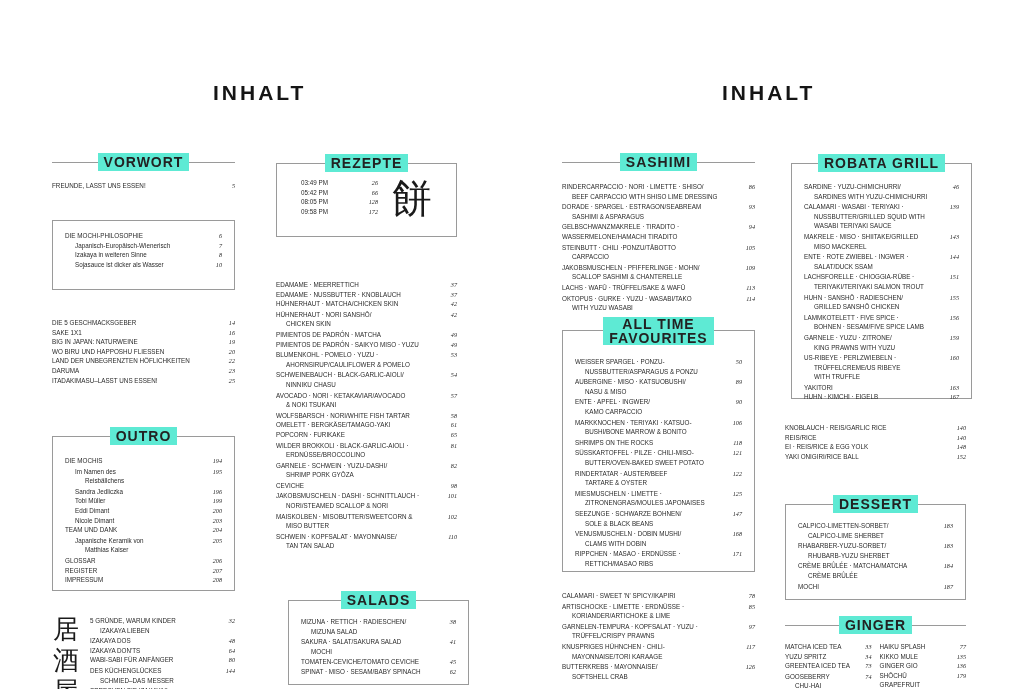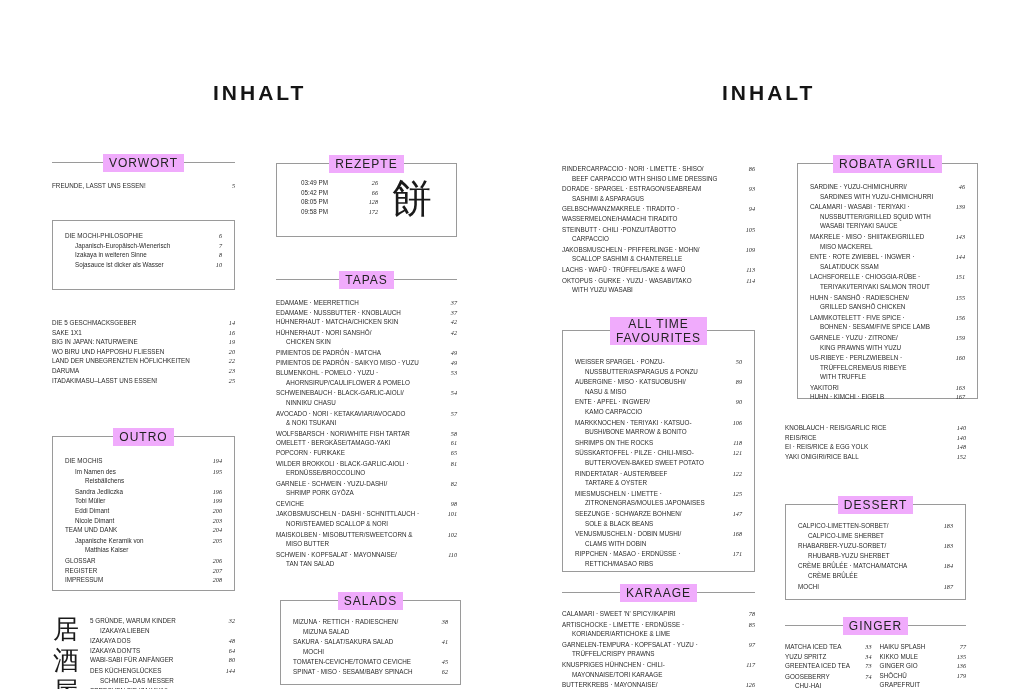--- a/index.html
+++ b/index.html
@@ -6,21 +6,21 @@
   html, body { width: 1020px; height: 689px; background: #ffffff; overflow: hidden; }
   body { font-family: "Liberation Sans", sans-serif; color: #1a1a1a; position: relative; }
   .page { position: absolute; top: 0; height: 563px; margin-top: 44px; }
   .page-left { left: 0; width: 510px; }
   .page-right { left: 510px; width: 510px; }
   .page-title { position: absolute; top: 37px; font-size: 21px; letter-spacing: 3px; font-weight: bold; color: #151515; }
   .page-num { position: absolute; top: 664px; font-size: 7px; color: #333; }
   .sec { position: absolute; }
   .sec-head { position: relative; height: 18px; text-align: center; }
   .sec-head .line { position: absolute; left: 0; right: 0; top: 9px; border-top: 1px solid #9a9a9a; }
-  .sec-head .ttl { position: relative; background: #f0abfc; padding: 0 6px; font-size: 12px; letter-spacing: 1px; color: #222; display: inline-block; line-height: 18px; }
+  .sec-head .ttl { position: relative; background: #5eead4; padding: 0 6px; font-size: 14px; letter-spacing: 1px; color: #222; display: inline-block; line-height: 18px; font-weight: bold; }
   .boxed { border: 1px solid #9a9a9a; }
   .boxed .sec-head { margin-top: -10px; }
   .rows { font-size: 6.3px; line-height: 9.6px; color: #2a2a2a; }
   .row { display: flex; justify-content: space-between; align-items: flex-start; }
   .row .lbl { flex: 1; padding-right: 6px; }
   .row .pg { font-family: "Liberation Serif", serif; font-style: italic; font-size: 6.2px; width: 14px; text-align: right; }
   .row .cont { display: block; padding-left: 10px; }
   .row.sub .lbl { padding-left: 10px; }
   .row.gap { margin-top: 1px; }
   .kanji-big { font-size: 40px; line-height: 40px; font-family: "DejaVu Sans", sans-serif; color: #1a1a1a; }
@@ -201,21 +201,20 @@
           <div class="row">
             <div class="lbl"><span>09:58 PM</span></div>
             <div class="pg">172</div>
           </div>
         </div>
       <div class="kanji-big" style="margin-left:14px;">餅</div>
     </div>
   </div>
 
   <div class="sec" style="left:276px; top:226px; width:181px;">
-    <div class="sec-head"><span class="line"></span><span class="ttl">TAPAS</span></div>
     <div class="rows" style="margin-top:10px;">
         <div class="row">
           <div class="lbl"><span>EDAMAME · MEERRETTICH</span></div>
           <div class="pg">37</div>
         </div>
         <div class="row">
           <div class="lbl"><span>EDAMAME · NUSSBUTTER · KNOBLAUCH</span></div>
           <div class="pg">37</div>
         </div>
         <div class="row">
@@ -278,21 +277,21 @@
           <div class="lbl"><span>MAISKOLBEN · MISOBUTTER/SWEETCORN &amp;</span><span class="cont">MISO BUTTER</span></div>
           <div class="pg">102</div>
         </div>
         <div class="row gap">
           <div class="lbl"><span>SCHWEIN · KOPFSALAT · MAYONNAISE/</span><span class="cont">TAN TAN SALAD</span></div>
           <div class="pg">110</div>
         </div>
       </div>
   </div>
 
-  <div class="sec boxed" style="left:280px; top:556px; width:181px; height:85px; padding:0 12px;">
+  <div class="sec boxed" style="left:288px; top:556px; width:181px; height:85px; padding:0 12px;">
     <div class="sec-head"><span class="ttl">SALADS</span></div>
     <div class="rows" style="margin-top:8px;">
         <div class="row">
           <div class="lbl"><span>MIZUNA · RETTICH · RADIESCHEN/</span><span class="cont">MIZUNA SALAD</span></div>
           <div class="pg">38</div>
         </div>
         <div class="row gap">
           <div class="lbl"><span>SAKURA · SALAT/SAKURA SALAD</span><span class="cont">MOCHI</span></div>
           <div class="pg">41</div>
         </div>
@@ -307,20 +306,21 @@
       </div>
   </div>
 
   <div class="page-num" style="left:253px;">2</div>
 </div>
 
 <div class="page page-right">
   <div class="page-title" style="left:212px;">INHALT</div>
 
   <div class="sec" style="left:52px; top:109px; width:193px;">
+    <div class="sec-head"><span class="line"></span><span class="ttl">SASHIMI</span></div>
     <div class="rows" style="margin-top:11px;">
         <div class="row">
           <div class="lbl"><span>RINDERCARPACCIO · NORI · LIMETTE · SHISO/</span><span class="cont">BEEF CARPACCIO WITH SHISO LIME DRESSING</span></div>
           <div class="pg">86</div>
         </div>
         <div class="row gap">
           <div class="lbl"><span>DORADE · SPARGEL · ESTRAGON/SEABREAM</span><span class="cont">SASHIMI &amp; ASPARAGUS</span></div>
           <div class="pg">93</div>
         </div>
         <div class="row gap">
@@ -396,21 +396,20 @@
           <div class="pg">168</div>
         </div>
         <div class="row gap">
           <div class="lbl"><span>RIPPCHEN · MASAO · ERDNÜSSE ·</span><span class="cont">RETTICH/MASAO RIBS</span></div>
           <div class="pg">171</div>
         </div>
       </div>
   </div>
 
   <div class="sec" style="left:52px; top:539px; width:193px;">
-    <div class="sec-head"><span class="line"></span><span class="ttl">KARAAGE</span></div>
     <div class="rows" style="margin-top:8px;">
         <div class="row">
           <div class="lbl"><span>CALAMARI · SWEET 'N' SPICY/IKAPIRI</span></div>
           <div class="pg">78</div>
         </div>
         <div class="row gap">
           <div class="lbl"><span>ARTISCHOCKE · LIMETTE · ERDNÜSSE ·</span><span class="cont">KORIANDER/ARTICHOKE &amp; LIME</span></div>
           <div class="pg">85</div>
         </div>
         <div class="row gap">
@@ -421,21 +420,21 @@
           <div class="lbl"><span>KNUSPRIGES HÜHNCHEN · CHILI-</span><span class="cont">MAYONNAISE/TORI KARAAGE</span></div>
           <div class="pg">117</div>
         </div>
         <div class="row gap">
           <div class="lbl"><span>BUTTERKREBS · MAYONNAISE/</span><span class="cont">SOFTSHELL CRAB</span></div>
           <div class="pg">126</div>
         </div>
       </div>
   </div>
 
-  <div class="sec boxed" style="left:287px; top:119px; width:181px; height:236px; padding:0 12px;">
+  <div class="sec boxed" style="left:281px; top:119px; width:181px; height:236px; padding:0 12px;">
     <div class="sec-head"><span class="ttl">ROBATA GRILL</span></div>
     <div class="rows" style="margin-top:10px;">
         <div class="row">
           <div class="lbl"><span>SARDINE · YUZU-CHIMICHURRI/</span><span class="cont">SARDINES WITH YUZU-CHIMICHURRI</span></div>
           <div class="pg">46</div>
         </div>
         <div class="row gap">
           <div class="lbl"><span>CALAMARI · WASABI · TERIYAKI ·</span><span class="cont">NUSSBUTTER/GRILLED SQUID WITH</span><span class="cont">WASABI TERIYAKI SAUCE</span></div>
           <div class="pg">139</div>
         </div>

